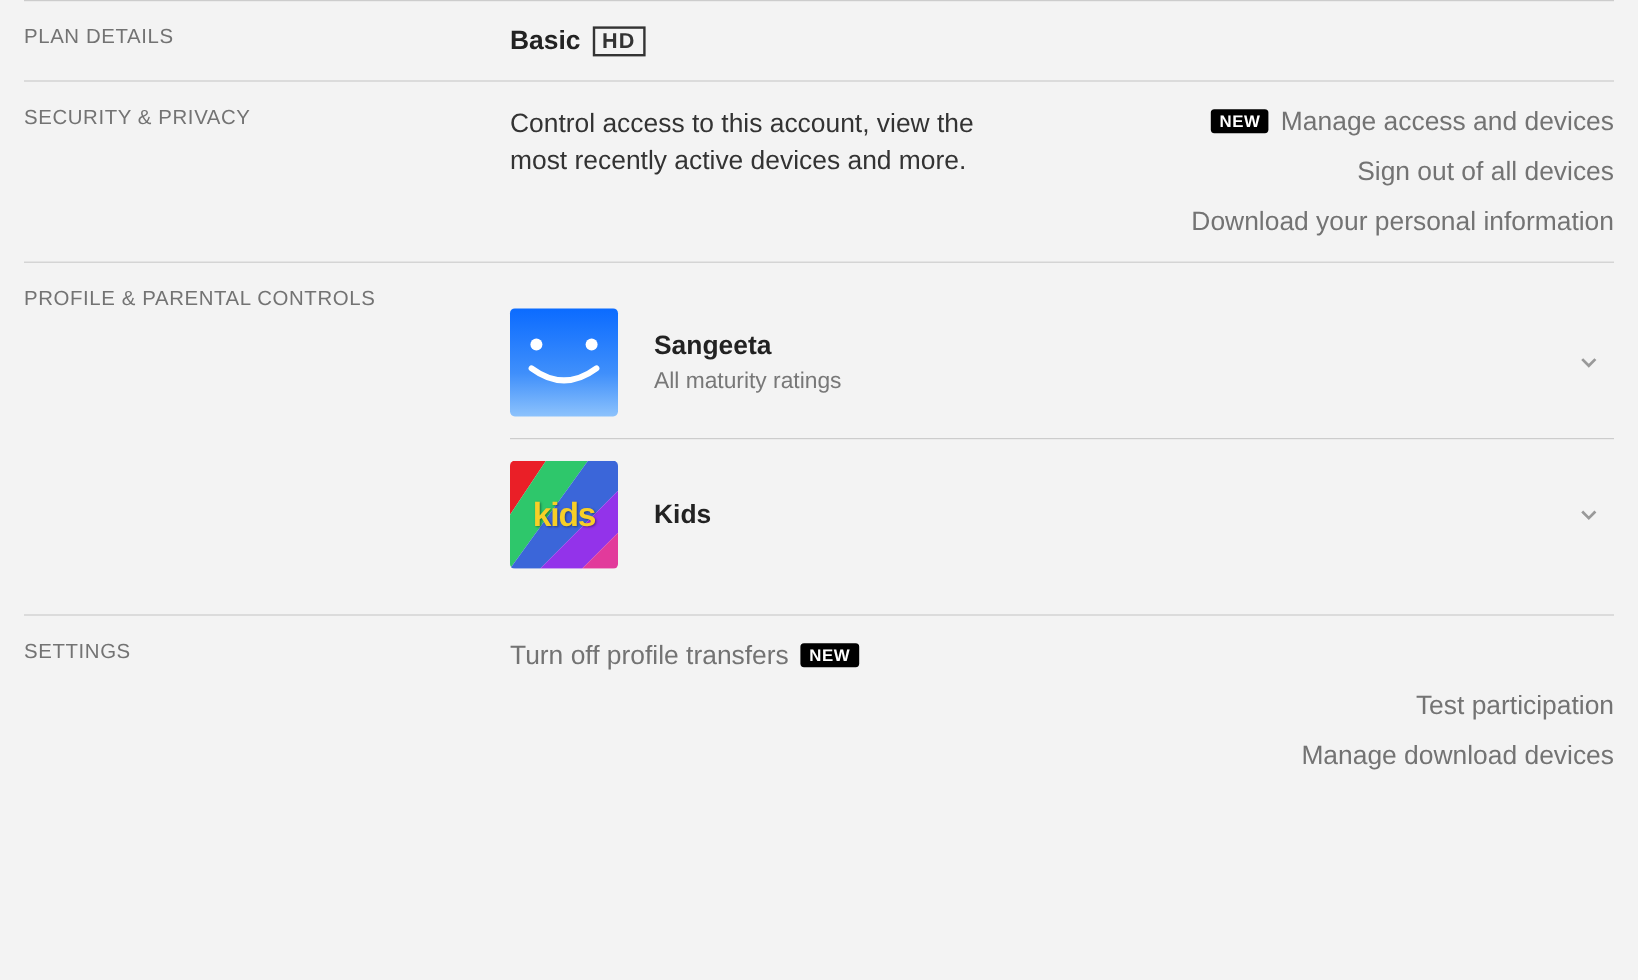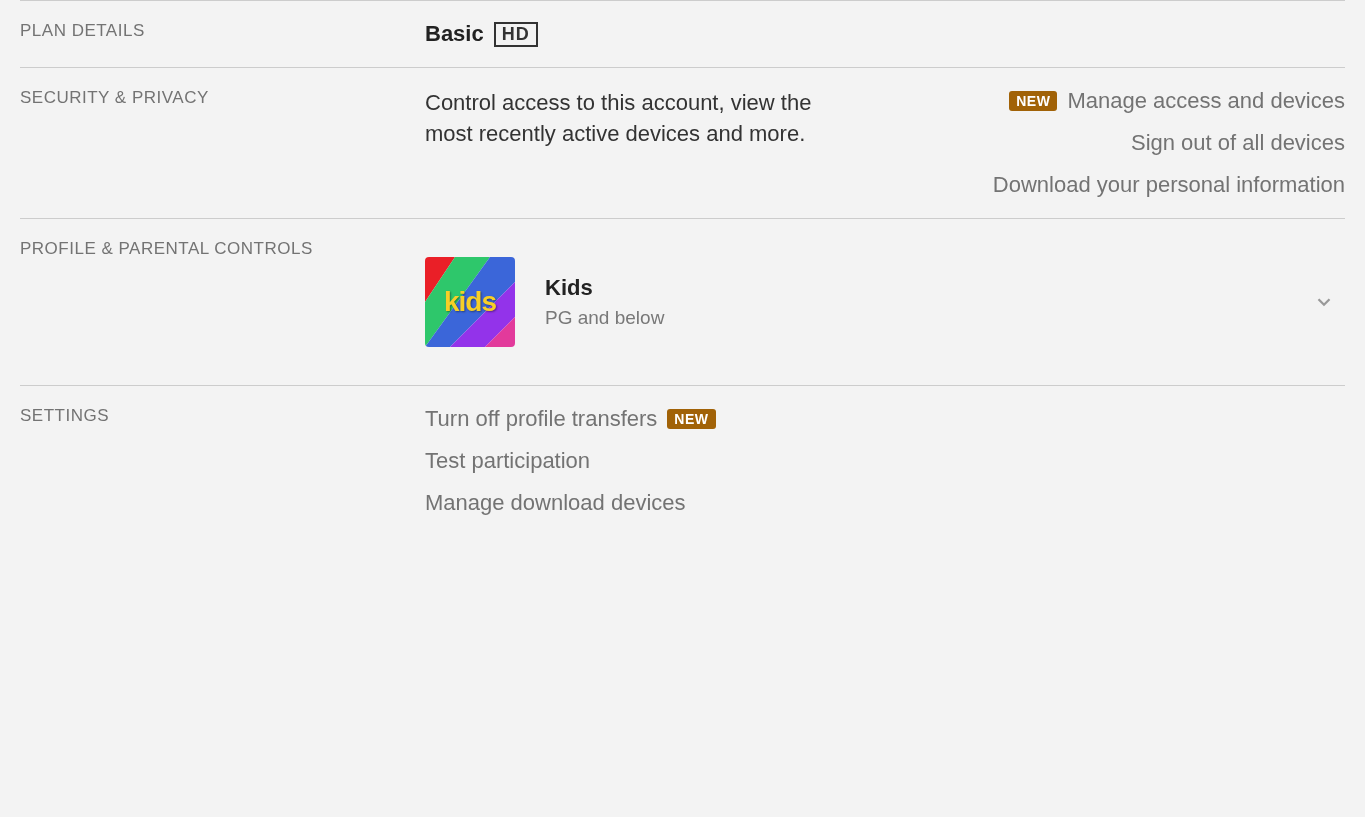--- a/index.html
+++ b/index.html
@@ -74,21 +74,21 @@
       font-size: 22px;
       text-decoration: none;
       cursor: pointer;
     }
     .link-row {
       display: flex;
       align-items: center;
       gap: 10px;
     }
     .new-badge {
-      background: #a16207;
+      background: #000000;
       color: #fff;
       font-size: 14px;
       font-weight: 700;
       padding: 2px 7px;
       border-radius: 3px;
       letter-spacing: 0.5px;
     }
     .profiles-wrap {
       display: flex;
       flex-direction: column;
@@ -151,20 +151,21 @@
     }
     .chevron {
       color: #999;
       flex-shrink: 0;
       margin-right: 10px;
     }
     .settings-links {
       display: flex;
       flex-direction: column;
       gap: 16px;
+      text-align: right;
     }
     .settings-link-row {
       display: flex;
       align-items: center;
       gap: 10px;
     }
     .section.last {
       border-bottom: none;
       padding-bottom: 40px;
     }
@@ -196,35 +197,50 @@
         <a class="link">Download your personal information</a>
       </div>
     </div>
   </div>
 </div>
 
 <div class="section">
   <div class="section-title">PROFILE &amp; PARENTAL CONTROLS</div>
   <div class="section-content profiles-wrap">
 
+    <div class="profile-row">
+      <div class="avatar avatar-smile">
+        <svg class="smile-svg" viewBox="0 0 74 50">
+          <circle cx="14" cy="10" r="5" fill="#fff"></circle>
+          <circle cx="60" cy="10" r="5" fill="#fff"></circle>
+          <path d="M 10 30 Q 37 50 64 30" stroke="#fff" stroke-width="5" fill="none" stroke-linecap="round"></path>
+        </svg>
+      </div>
+      <div class="profile-info">
+        <span class="profile-name">Sangeeta</span>
+        <span class="profile-rating">All maturity ratings</span>
+      </div>
+      <svg class="chevron" width="22" height="22" viewBox="0 0 24 24" fill="none" stroke="currentColor" stroke-width="2.5">
+        <polyline points="6 9 12 15 18 9"></polyline>
+      </svg>
+    </div>
 
     <div class="profile-row">
       <div class="avatar avatar-kids">
         <svg width="90" height="90" viewBox="0 0 90 90">
           <polygon points="0,0 30,0 0,45" fill="#ea1f27"></polygon>
           <polygon points="30,0 65,0 0,90 0,45" fill="#2ec76b"></polygon>
           <polygon points="65,0 90,0 90,25 25,90 0,90" fill="#3b66d9"></polygon>
           <polygon points="90,25 90,60 60,90 25,90" fill="#9333ea"></polygon>
           <polygon points="90,60 90,90 60,90" fill="#e23a9b"></polygon>
         </svg>
         <span class="kids-label">kids</span>
       </div>
       <div class="profile-info">
         <span class="profile-name">Kids</span>
-        <span class="profile-rating">PG and below</span>
       </div>
       <svg class="chevron" width="22" height="22" viewBox="0 0 24 24" fill="none" stroke="currentColor" stroke-width="2.5">
         <polyline points="6 9 12 15 18 9"></polyline>
       </svg>
     </div>
 
   </div>
 </div>
 
 <div class="section last">

